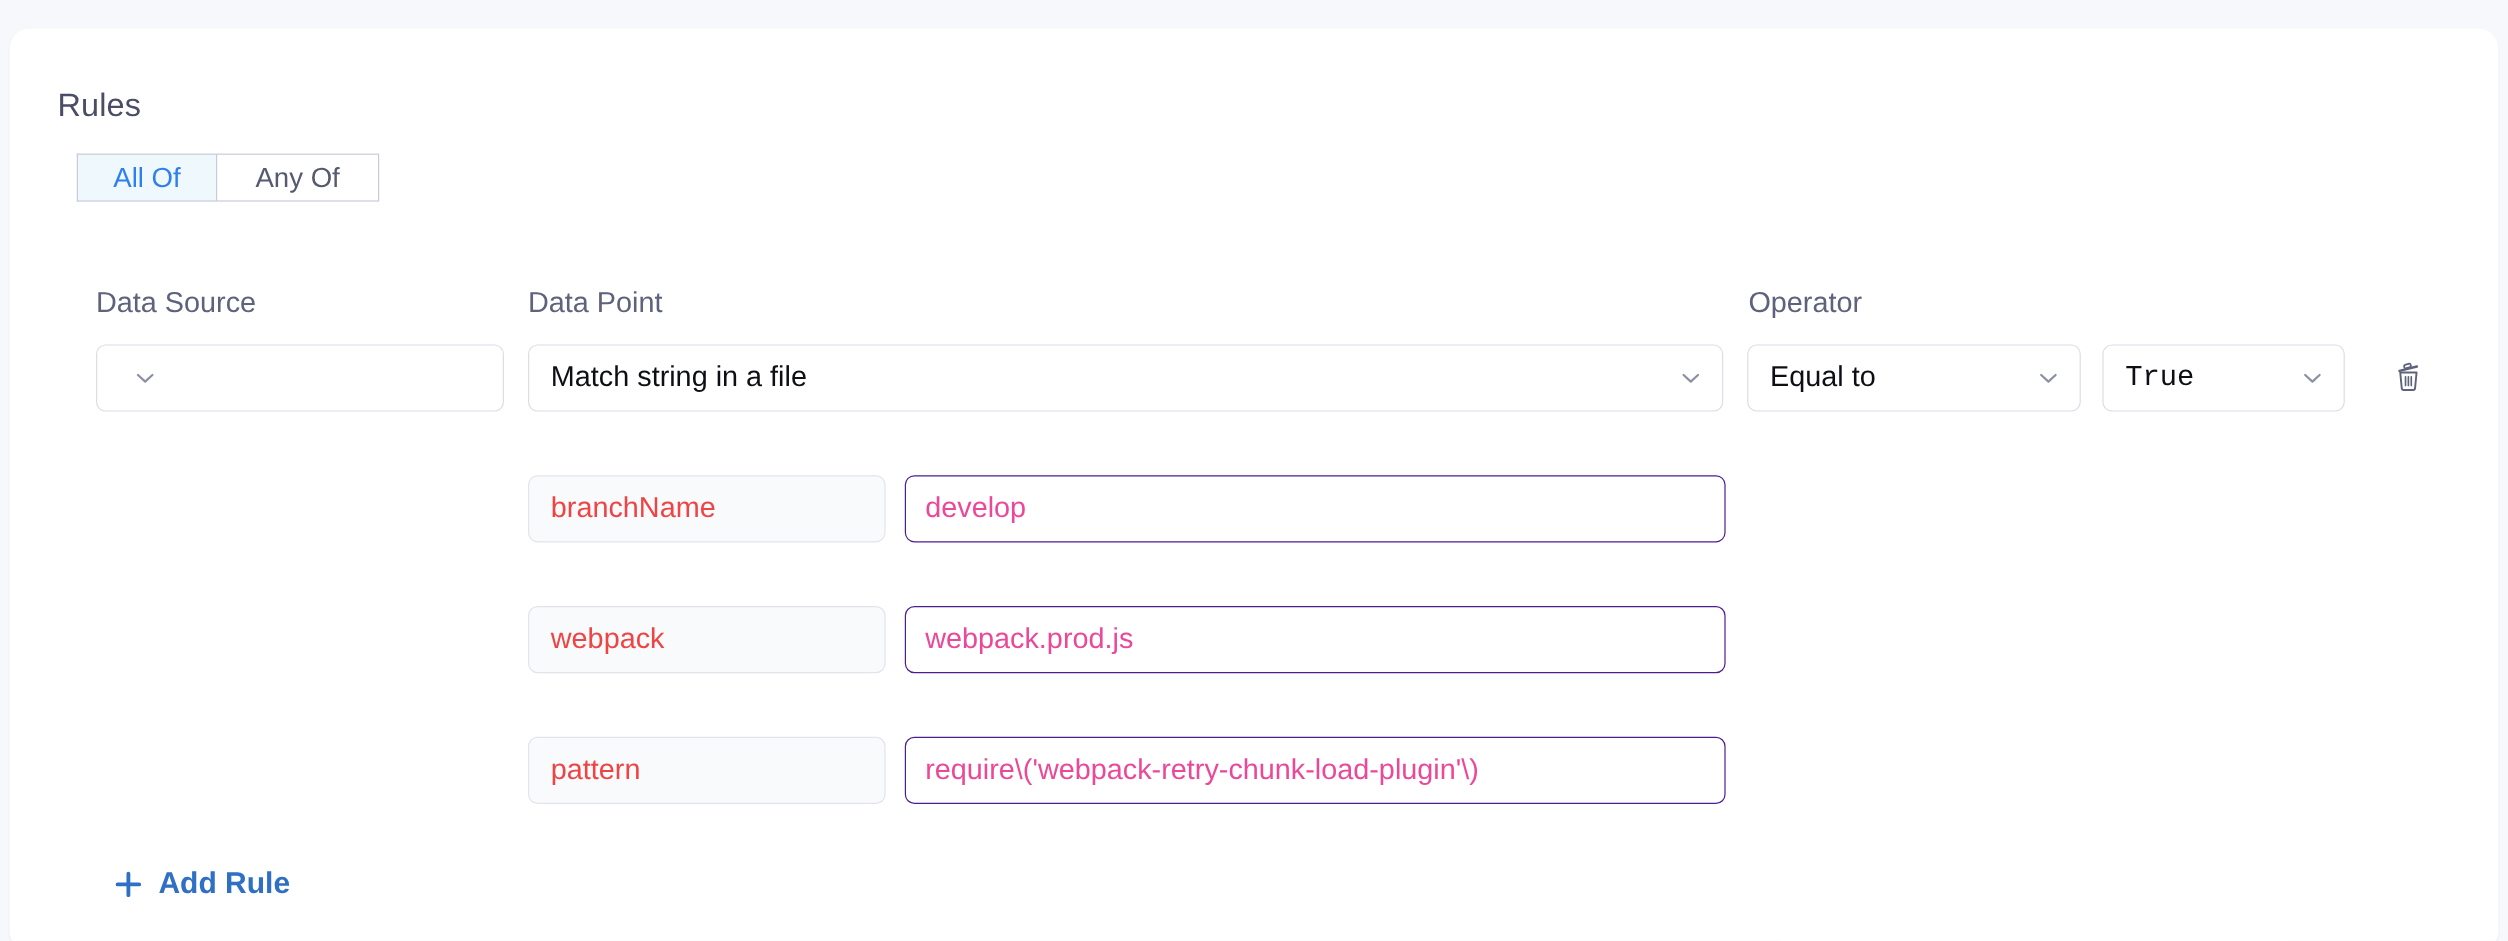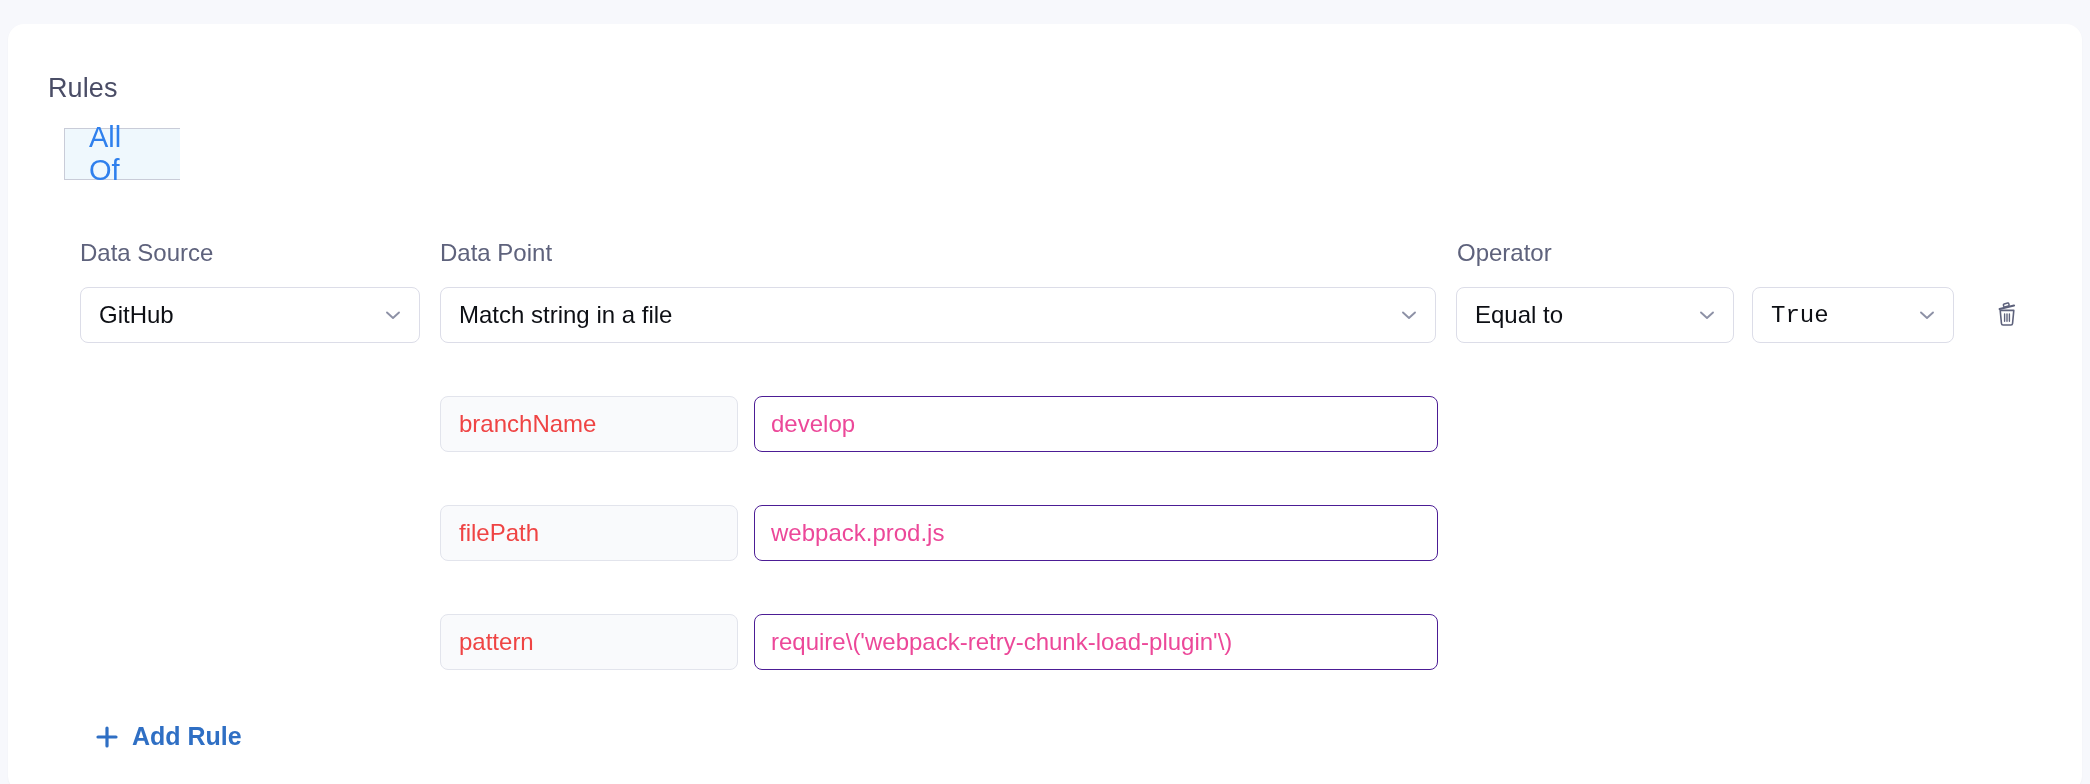--- a/index.html
+++ b/index.html
@@ -49,22 +49,22 @@
     position: absolute;
     left: 56px;
     top: 104px;
     display: flex;
     height: 52px;
   }
   .seg-btn {
     display: flex;
     align-items: center;
     justify-content: center;
-    height: 52px;
-    font-size: 29px;
+    height: 40px;
+    font-size: 23px;
     background: #ffffff;
     border: 1px solid #c9ccd8;
     color: #565a70;
     cursor: pointer;
     user-select: none;
     padding: 0 24px;
   }
   .seg-btn.first { width: 116px; border-right: none; }
   .seg-btn.last  { width: 136px; }
   .seg-btn.active {
@@ -197,28 +197,28 @@
 </head>
 <body>
 
 <div class="page">
   <div class="card">
 
     <div class="rules-title">Rules</div>
 
     <div class="segmented">
       <div class="seg-btn first active">All Of</div>
+      <div class="seg-btn last">Any Of</div>
     </div>
 
     <div class="col-label lbl-data-source">Data Source</div>
     <div class="col-label lbl-data-point">Data Point</div>
     <div class="col-label lbl-operator">Operator</div>
 
     <div class="select sel-data-source">
-      <span class="value">GitHub</span>
       <span class="chev">
         <svg width="24" height="24" viewBox="0 0 24 24" fill="none">
           <path d="M6 9.5L12 15L18 9.5" stroke="#8d91a6" stroke-width="1.9" stroke-linecap="round" stroke-linejoin="round"></path>
         </svg>
       </span>
     </div>
 
     <div class="select sel-data-point">
       <span class="value">Match string in a file</span>
       <span class="chev">
@@ -260,21 +260,21 @@
         </svg>
       </span>
     </div>
 
     <div class="param-row r0">
       <div class="param-key">branchName</div>
       <div class="param-val">develop</div>
     </div>
 
     <div class="param-row r1">
-      <div class="param-key">filePath</div>
+      <div class="param-key">webpack</div>
       <div class="param-val">webpack.prod.js</div>
     </div>
 
     <div class="param-row r2">
       <div class="param-key">pattern</div>
       <div class="param-val">require\('webpack-retry-chunk-load-plugin'\)</div>
     </div>
 
     <div class="add-rule">
       <span class="plus-icon">

